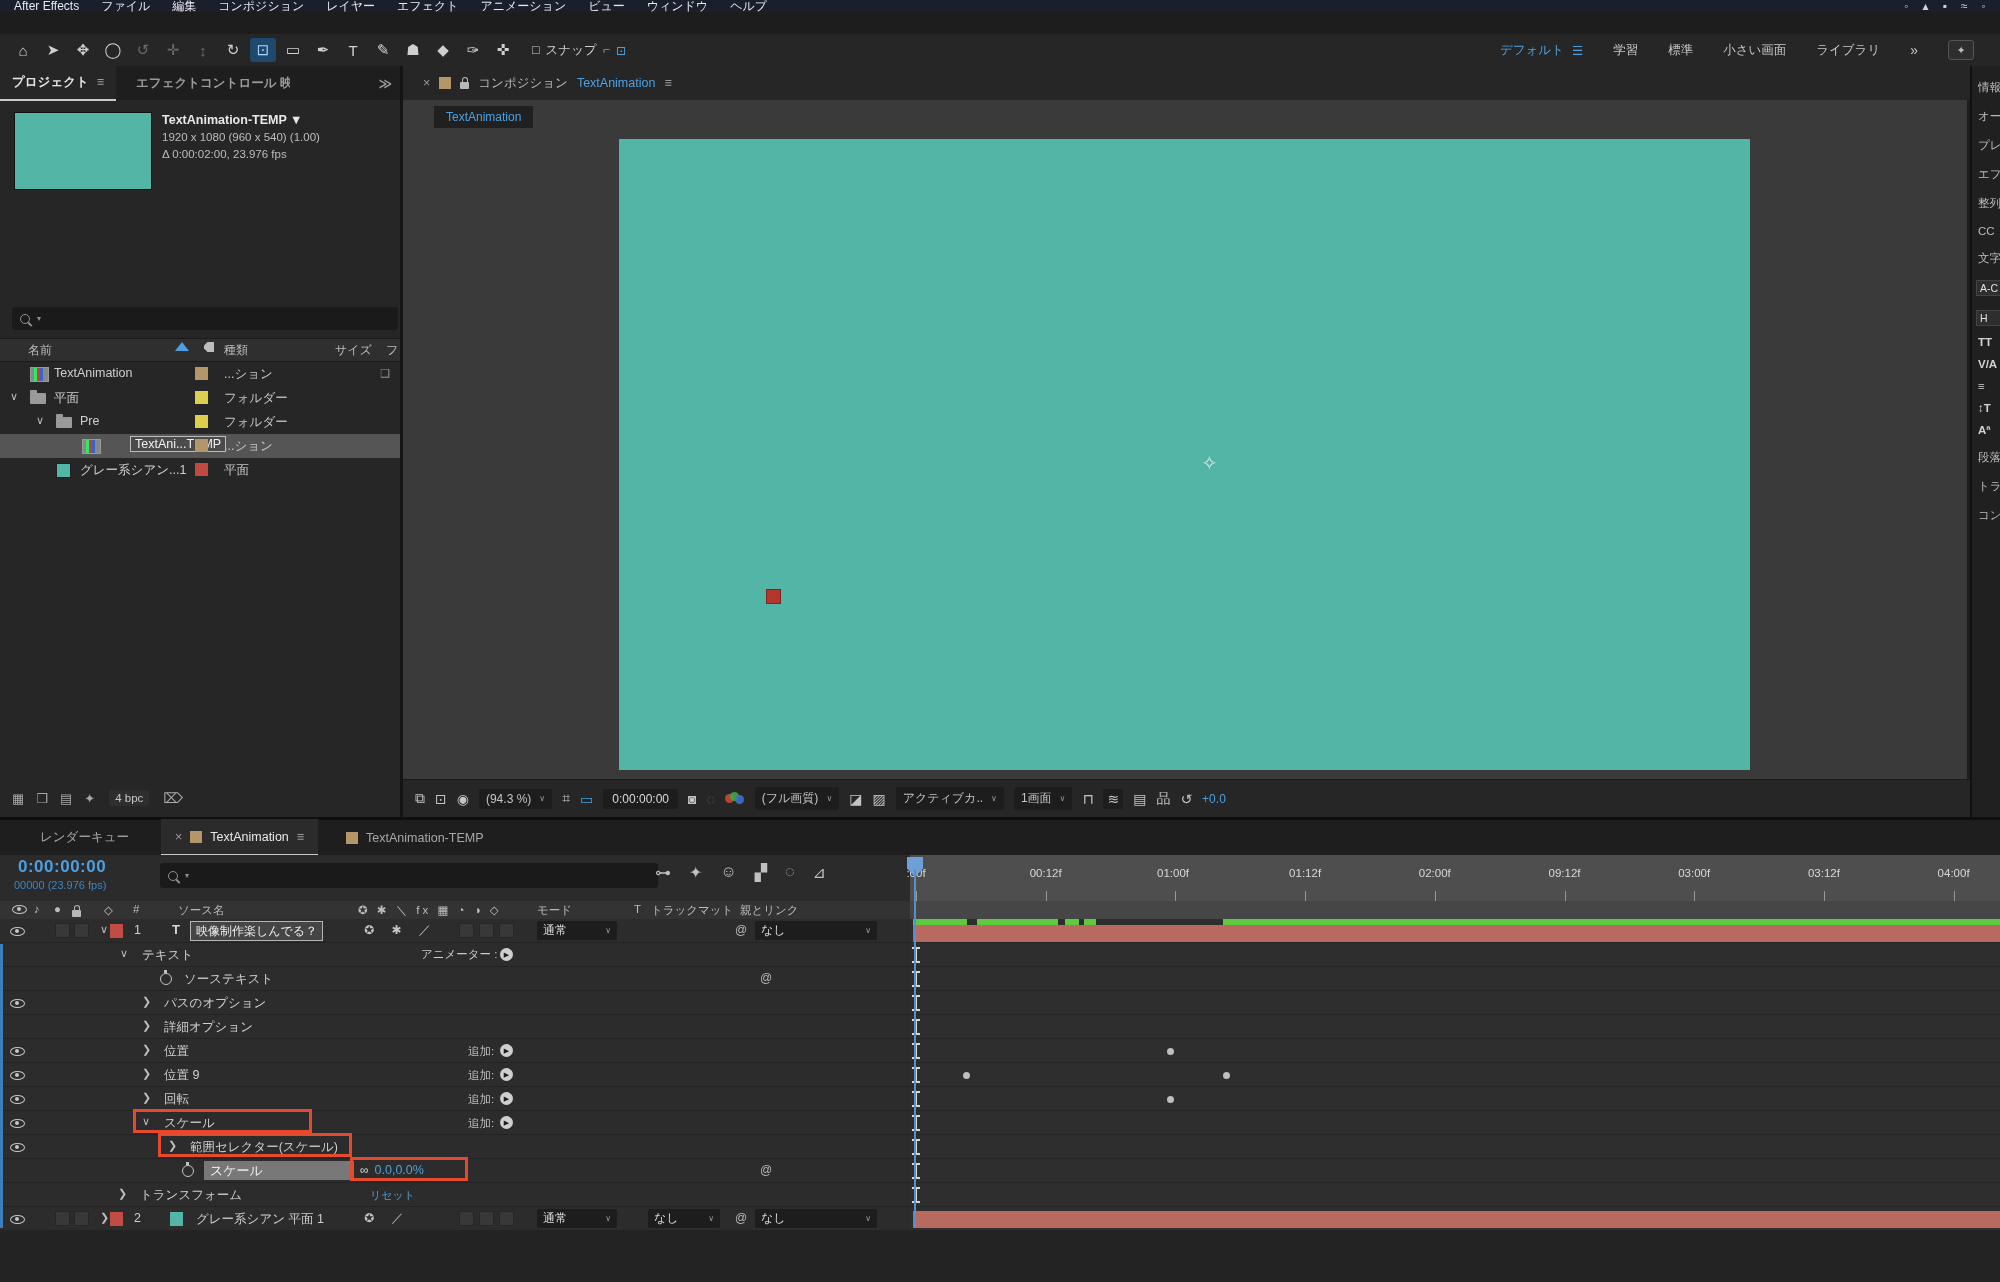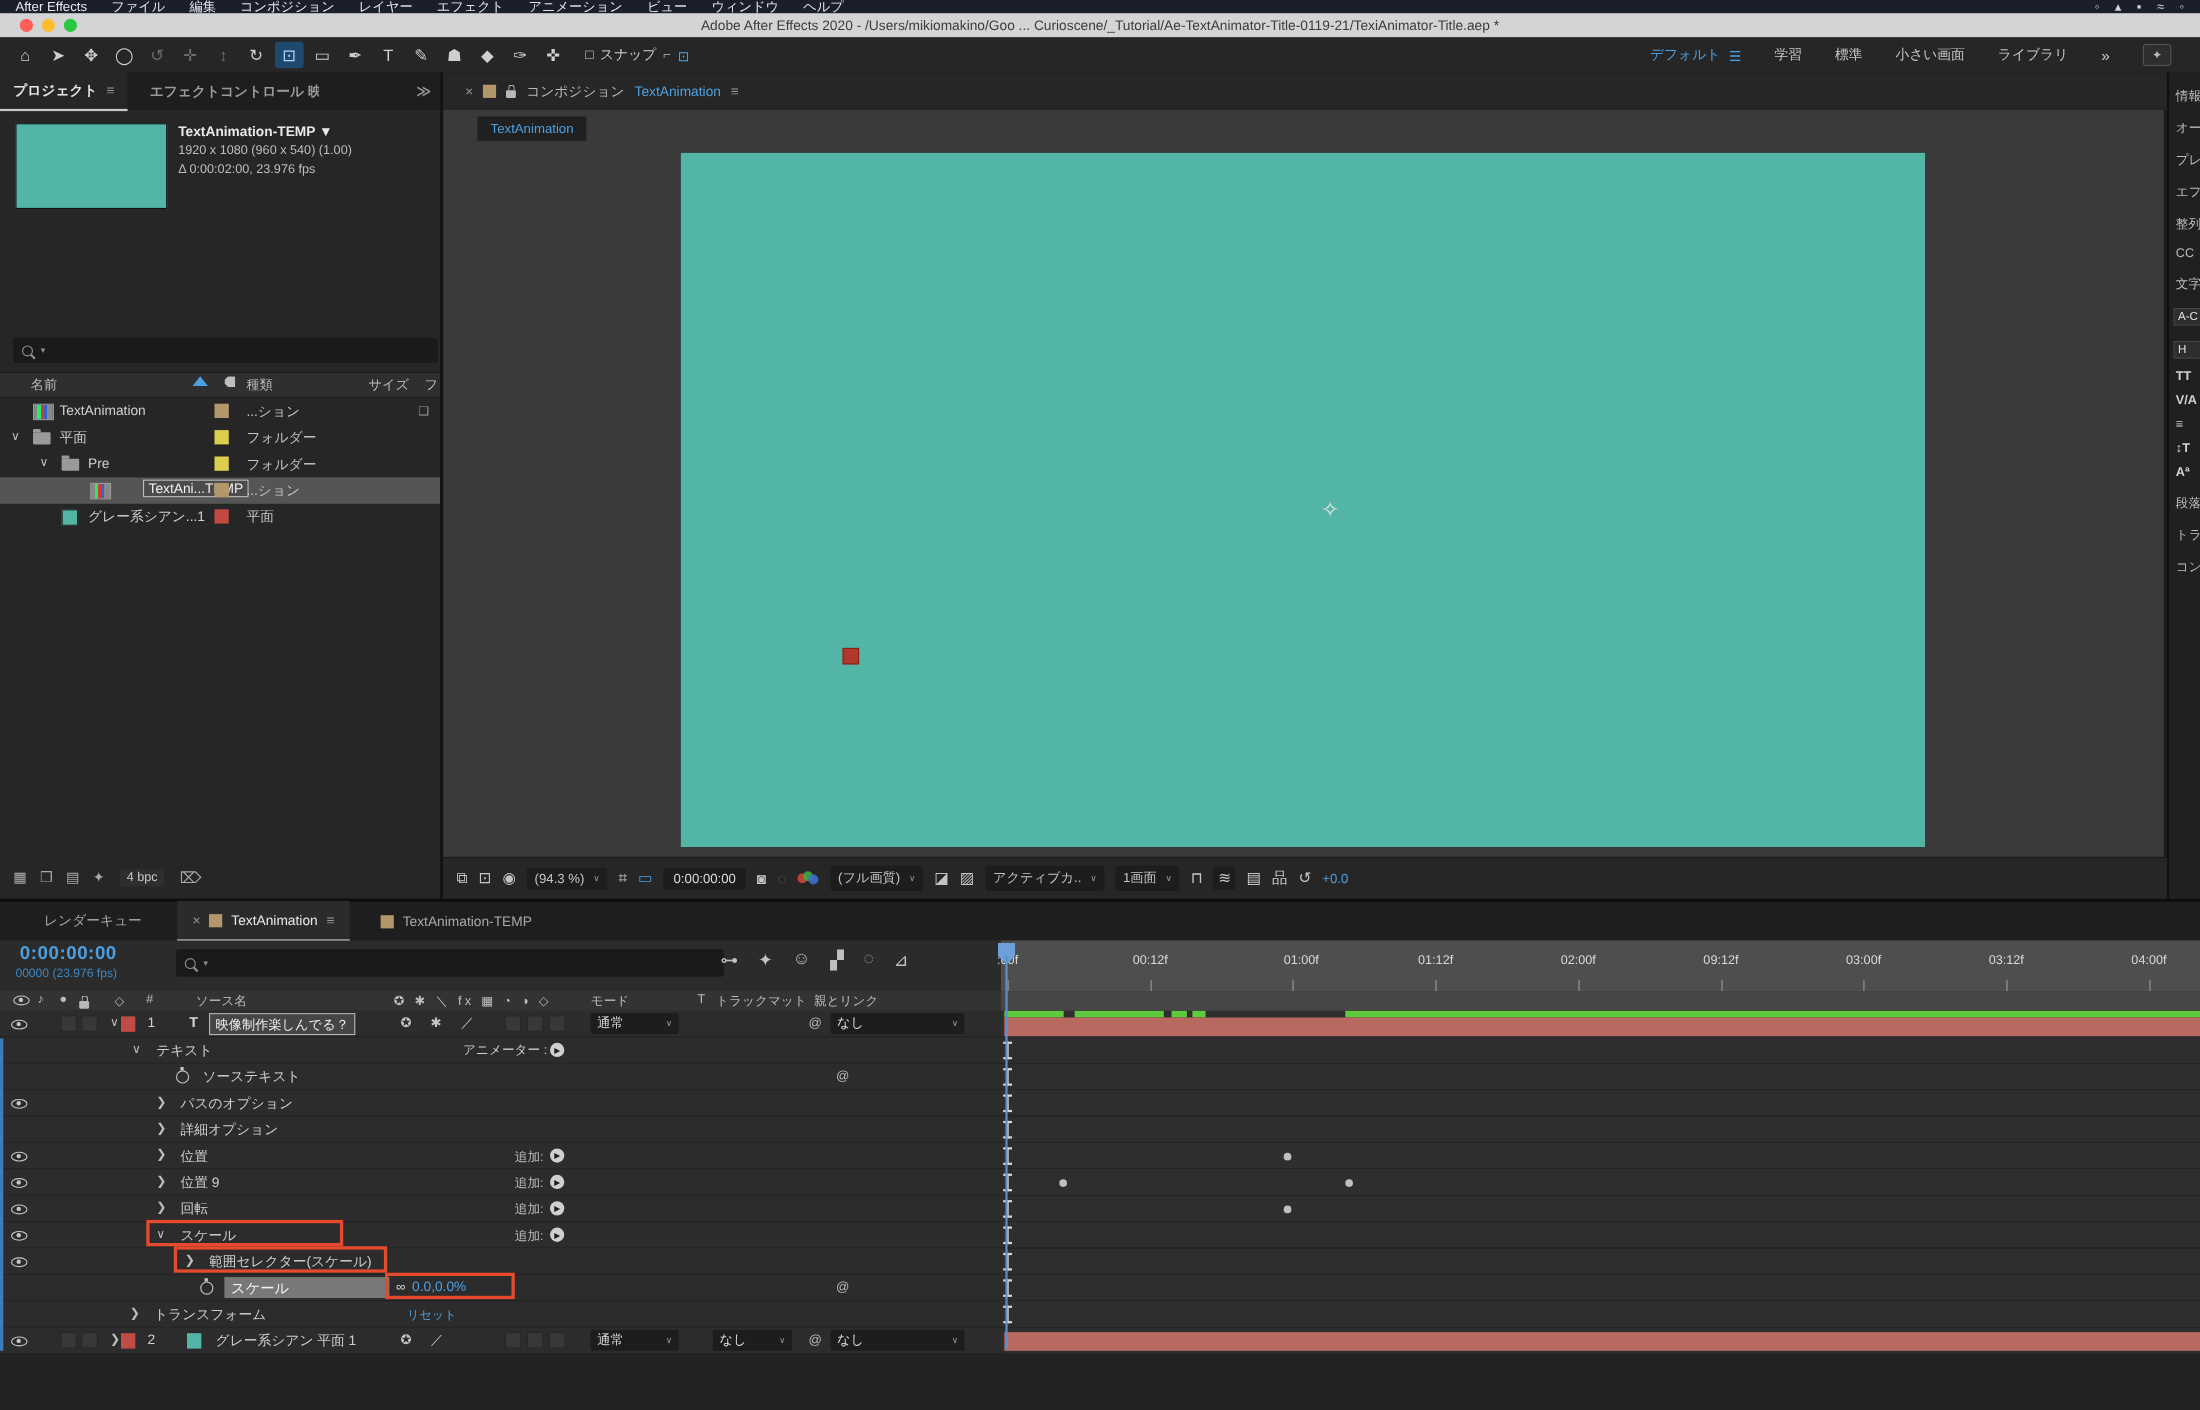--- a/index.html
+++ b/index.html
@@ -175,28 +175,20 @@
       <div class="mb-right">
         <span style="transform: translateY(-4px);">◦</span>
         <span style="transform: translateY(-4px);">▴</span>
         <span style="transform: translateY(-4px);">▪</span>
         <span style="transform: translateY(-4px);">≈</span>
         <span style="transform: translateY(-4px);">◦</span>
         <span style="transform: translateY(-4px);">▪</span>
       </div>
     </div>
 
-  <div class="abs titlebar">
-    <div class="tl-dots" id="traffic">
-        <div class="tl-dot" style="background: rgb(255, 95, 87);"></div>
-        <div class="tl-dot" style="background: rgb(254, 188, 46);"></div>
-        <div class="tl-dot" style="background: rgb(40, 200, 64);"></div>
-      </div>
-    <div class="win-title">Adobe After Effects 2020 - /Users/mikiomakino/Goo ... Curioscene/_Tutorial/Ae-TextAnimator-Title-0119-21/TexiAnimator-Title.aep *</div>
-  </div>
 
   <div class="abs toolbar">
     <div id="tools" style="display:flex;align-items:center;margin-left:8px;">
         <div class="tool">⌂</div>
         <div class="tool">➤</div>
         <div class="tool">✥</div>
         <div class="tool">◯</div>
         <div class="tool dim">↺</div>
         <div class="tool dim">✛</div>
         <div class="tool dim">↕</div>
@@ -560,21 +552,21 @@
           </span>
         </div>
       </div>
 
     <div class="tl-right">
       <div class="ruler" id="ruler">
           <span class="rl" style="left: 6px;">:00f</span>
           <span class="rt" style="left: 6px;"></span>
           <span class="rl" style="left: 135.7px;">00:12f</span>
           <span class="rt" style="left: 135.7px;"></span>
-          <span class="rl" style="left: 273px;">01:00f</span>
+          <span class="rl" style="left: 263px;">01:00f</span>
           <span class="rt" style="left: 265.4px;"></span>
           <span class="rl" style="left: 395.1px;">01:12f</span>
           <span class="rt" style="left: 395.1px;"></span>
           <span class="rl" style="left: 524.8px;">02:00f</span>
           <span class="rt" style="left: 524.8px;"></span>
           <span class="rl" style="left: 654.5px;">09:12f</span>
           <span class="rt" style="left: 654.5px;"></span>
           <span class="rl" style="left: 784.2px;">03:00f</span>
           <span class="rt" style="left: 784.2px;"></span>
           <span class="rl" style="left: 913.9px;">03:12f</span>

